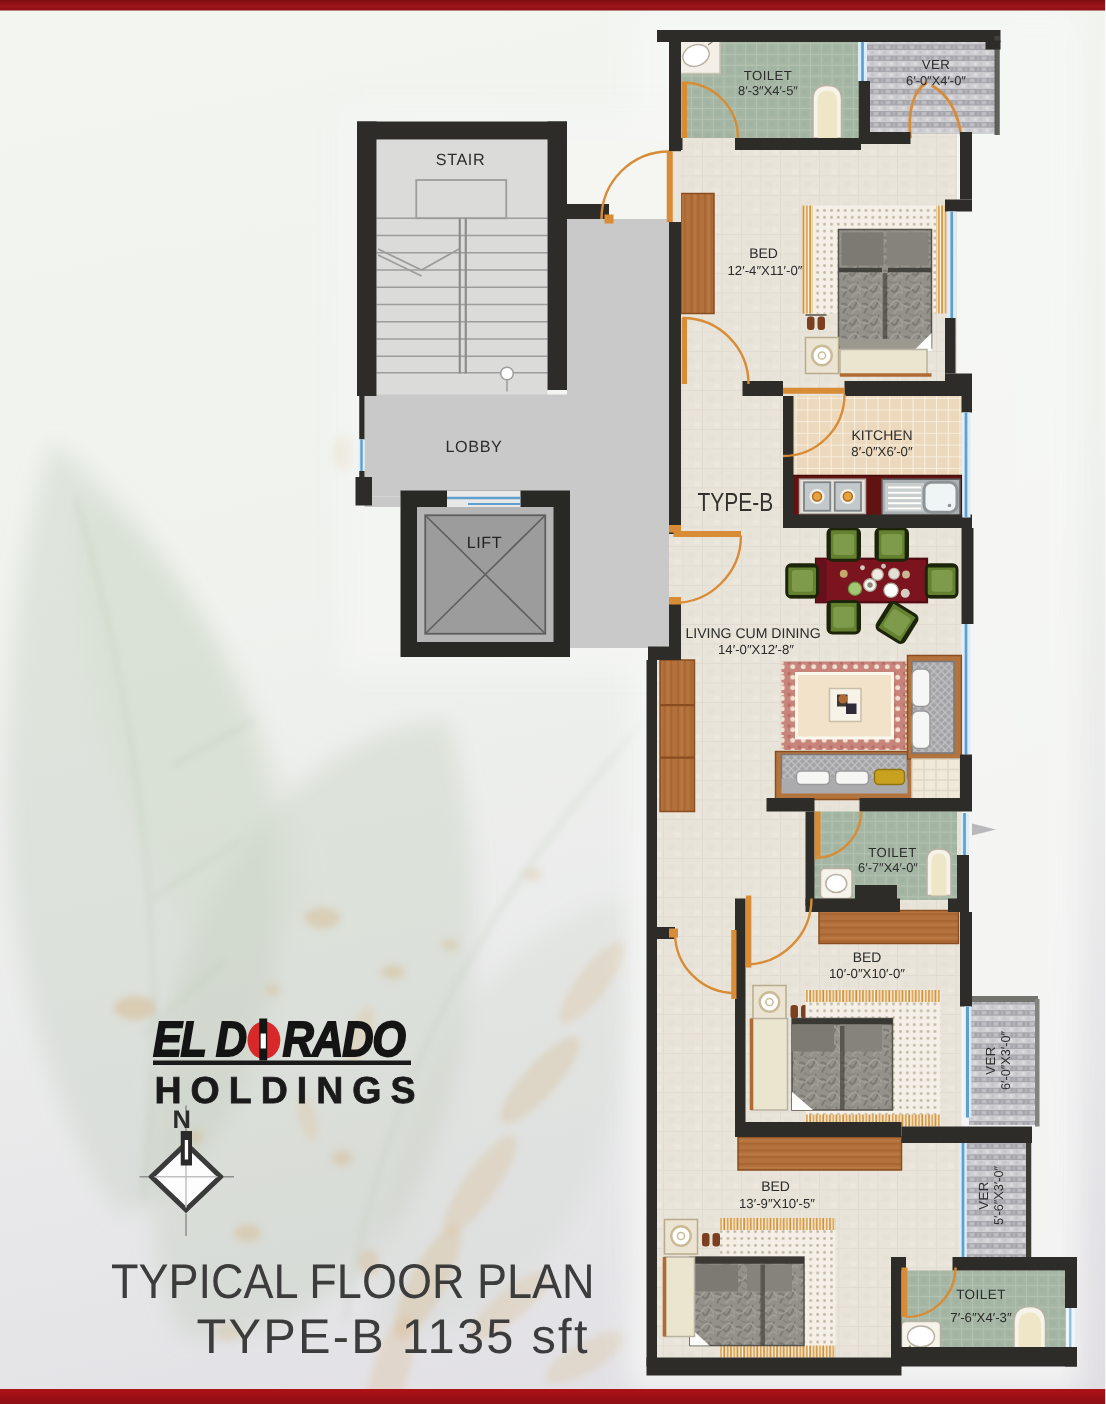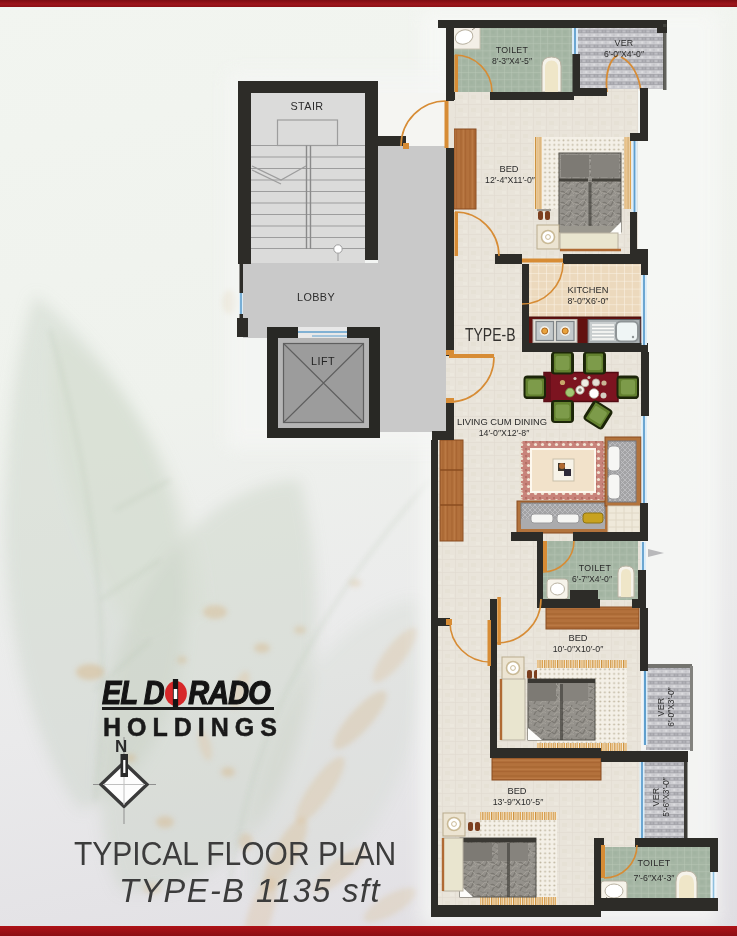--- a/index.html
+++ b/index.html
@@ -838,15 +838,15 @@
 <path d="M8 54.5 H14 M64 54.5 H71" stroke="#8f8f8f" stroke-width="1"></path>
 <path d="M18 54.5 H60" stroke="#c0c0c0" stroke-width="1"></path>
 <rect x="35.5" y="24" width="7.5" height="23" fill="#2b2b2b"></rect>
 <rect x="38.2" y="30" width="2.2" height="13" fill="#ffffff"></rect>
 <text x="30" y="22" font-size="17" font-weight="bold" fill="#2b2b2b" font-family="Liberation Sans, sans-serif">N</text>
 </g>
 </svg>
 
 <div class="abs" style="left:0;top:837px;width:737px;color:#3c3c3c;font-size:32.5px;line-height:35px;">
 <div class="abs" style="left:74px;top:0;letter-spacing:0;transform:scaleX(0.923);transform-origin:left;white-space:nowrap;">TYPICAL FLOOR PLAN</div>
-<div class="abs" style="left:119px;top:37px;letter-spacing:1.5px;white-space:nowrap;font-style:italic;">TYPE-B 1135 sft</div>
+<div class="abs" style="left:131px;top:37px;letter-spacing:1.5px;white-space:nowrap;">TYPE-B 1135 sft</div>
 </div>
 </div>
 
 </body></html>

